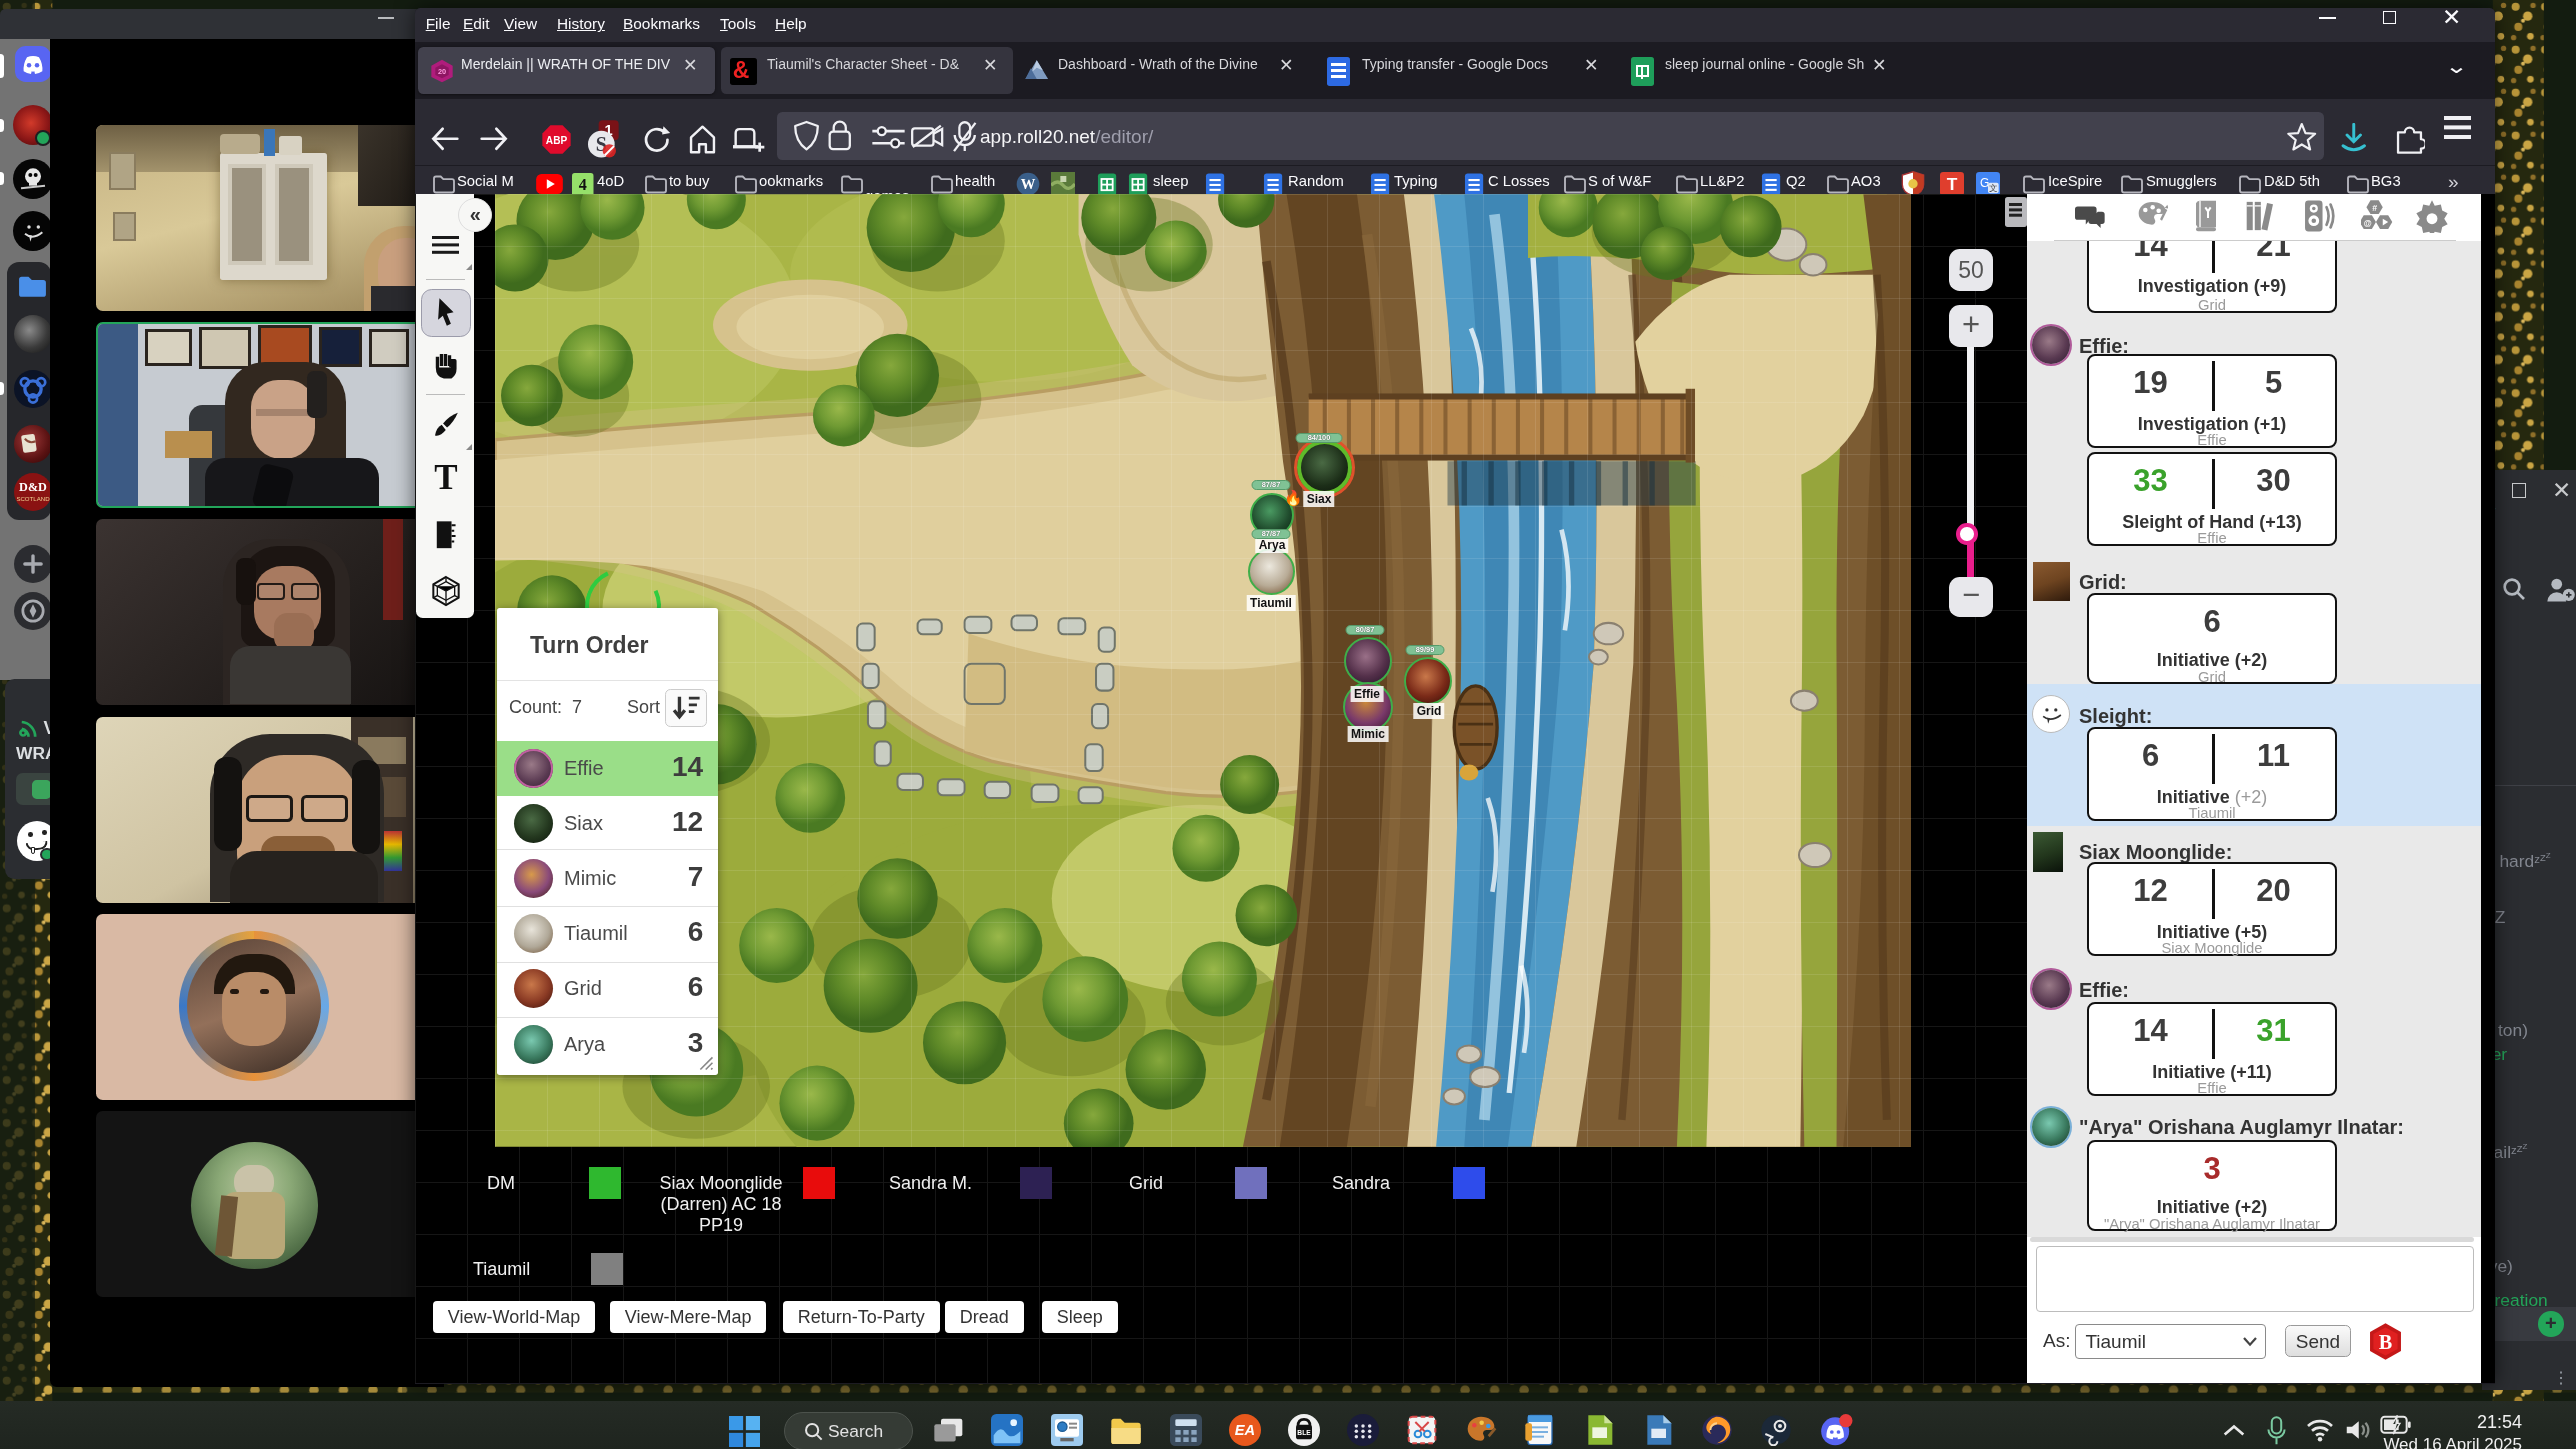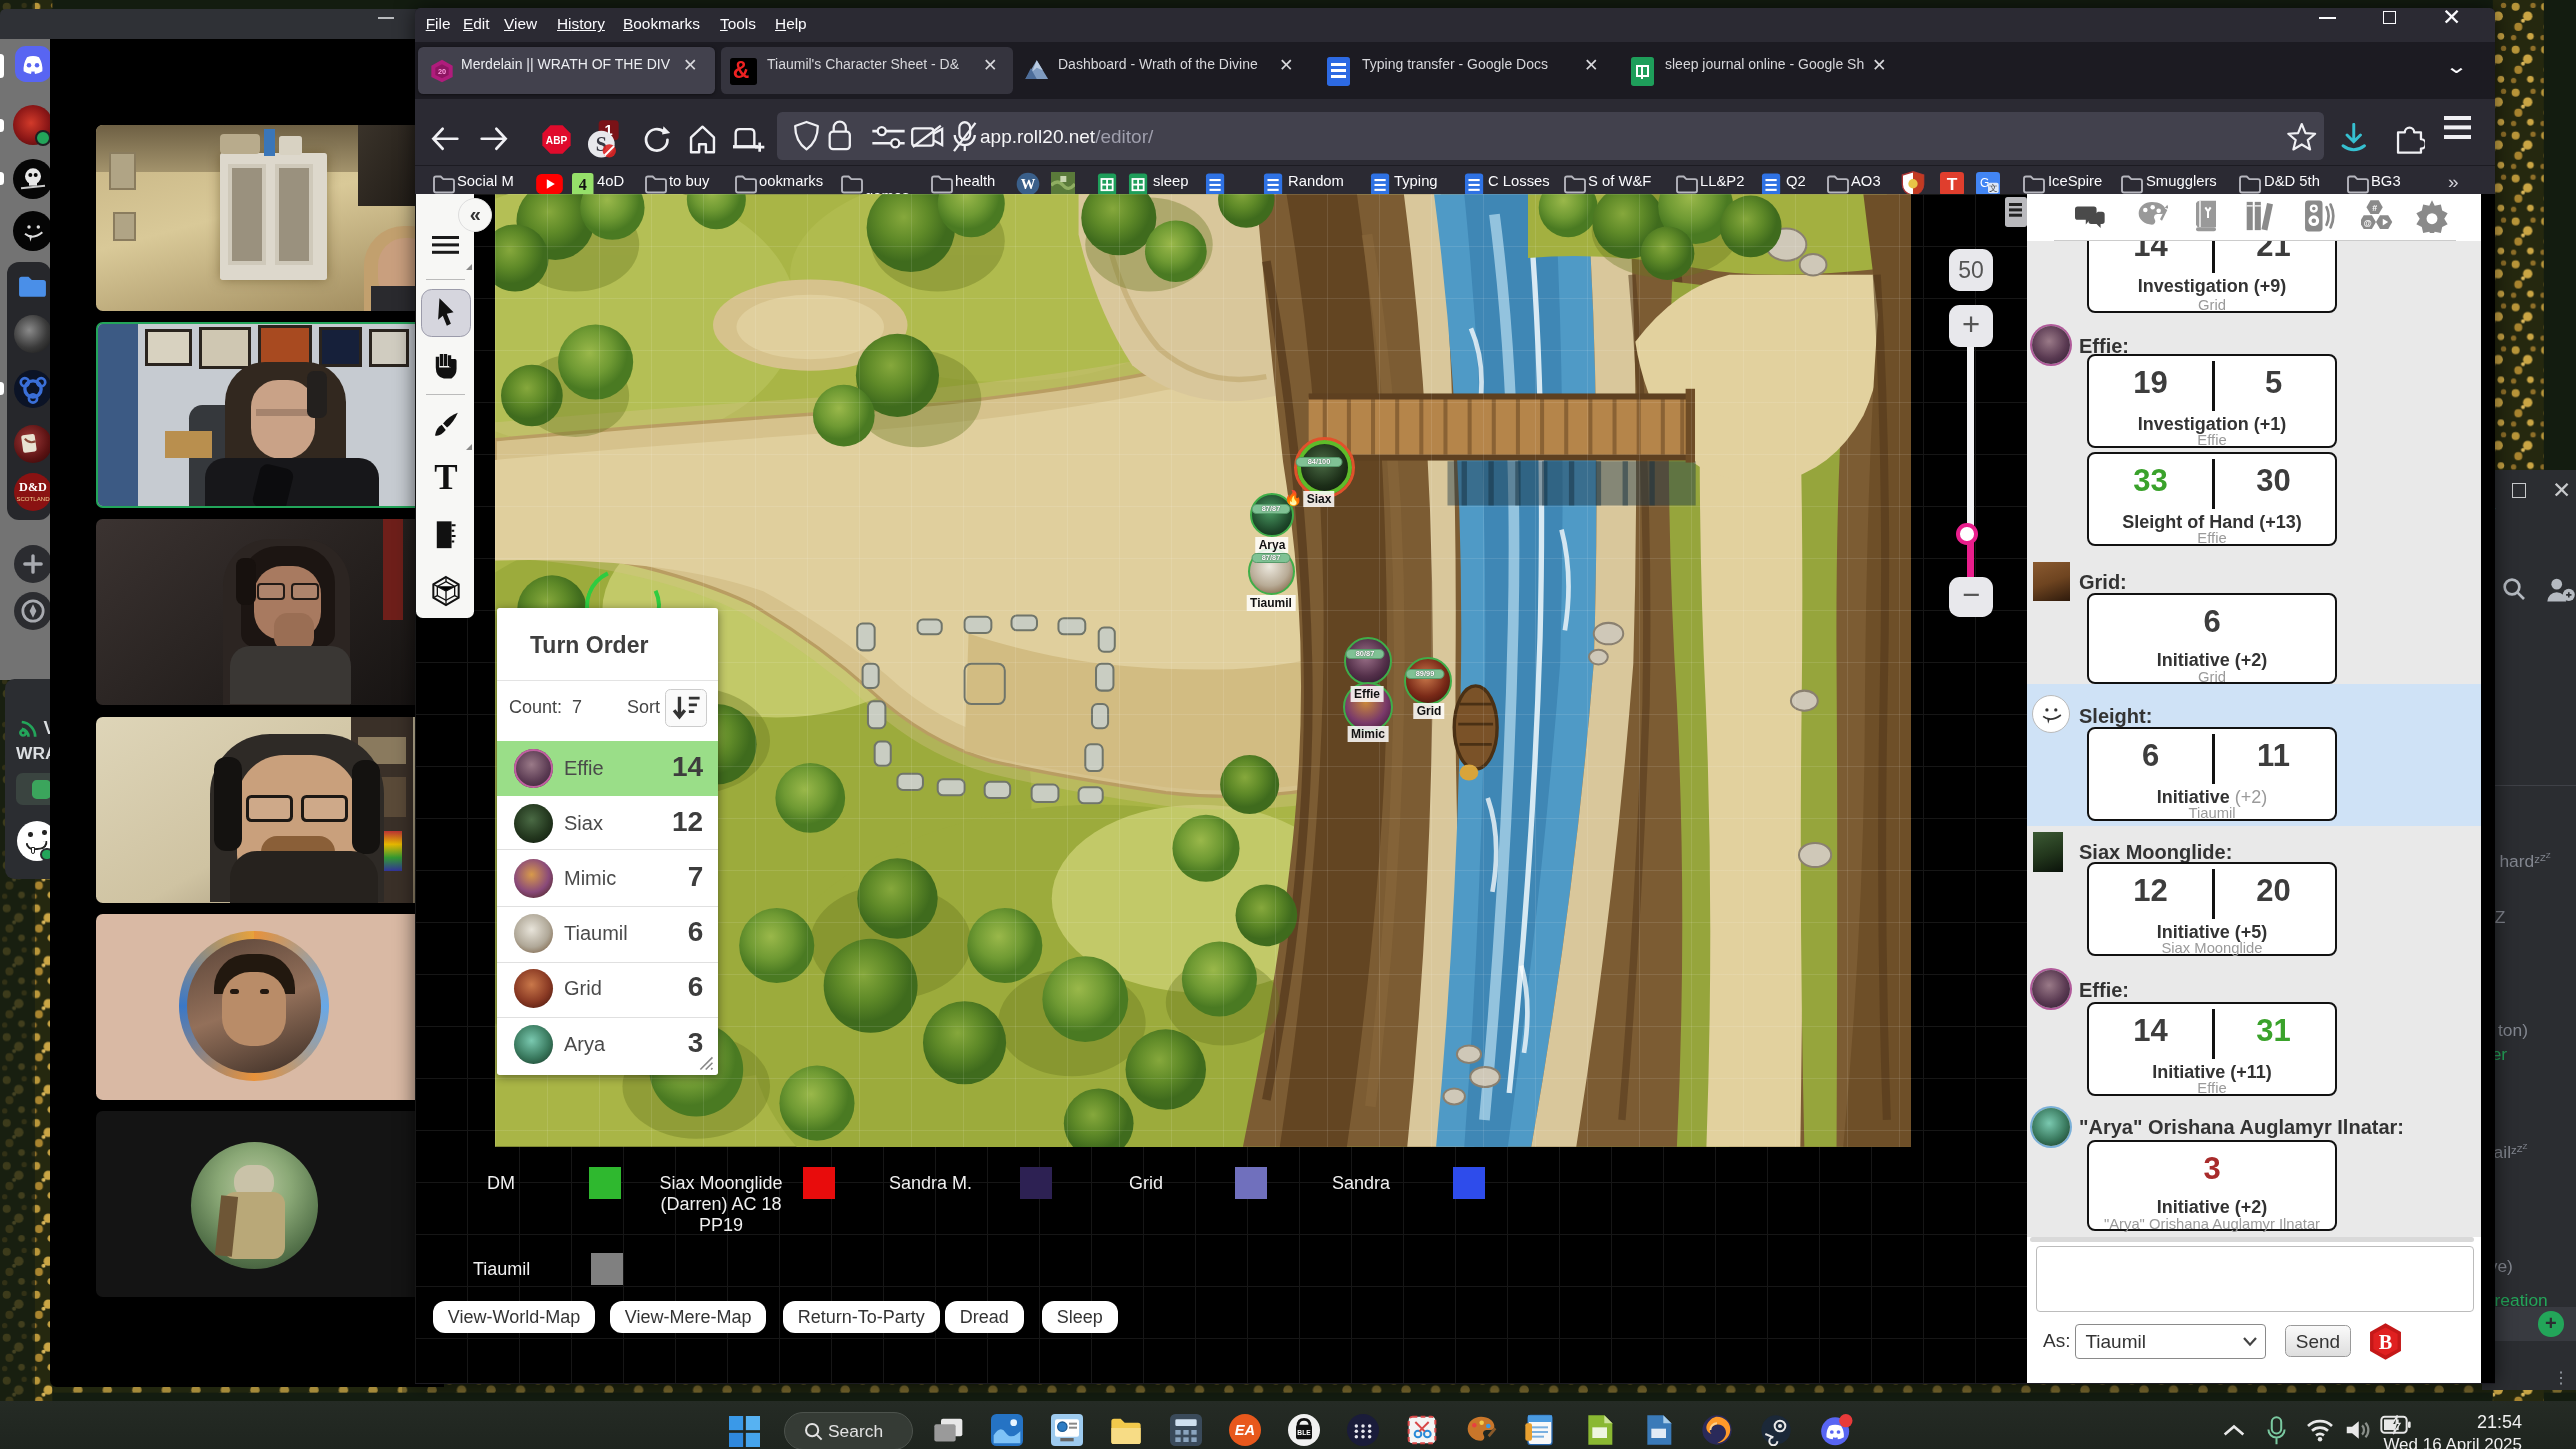--- a/index.html
+++ b/index.html
@@ -3,31 +3,31 @@
 <meta charset="utf-8">
 <style>
   * { margin:0; padding:0; box-sizing:border-box; }
   html,body { width:2576px; height:1449px; overflow:hidden; background:#10180d; font-family:"Liberation Sans", sans-serif; }
   .abs { position:absolute; }
   #screen { position:relative; width:2576px; height:1449px; }
   .to-row { position:absolute; left:0; width:221px; height:52px; }
   .to-av { position:absolute; left:17px; top:5.4px; width:39px; height:39px; border-radius:50%; }
   .to-nm { position:absolute; left:67px; top:13.4px; font-size:20px; color:#4a4a4a; }
   .to-num { position:absolute; right:14.8px; top:6.7px; font-size:28px; font-weight:bold; color:#3d3d3d; }
-  .mbtn { position:absolute; top:1107px; height:32px; background:#fff; border-radius:12px; color:#333; font-size:18px; line-height:32px; padding:0 14.8px; }
+  .mbtn { position:absolute; top:1107px; height:32px; background:#fff; border-radius:4px; color:#333; font-size:18px; line-height:32px; padding:0 14.8px; }
   .card { position:absolute; left:60px; width:250px; background:#fff; border:2.7px solid #111; border-radius:8px; }
   .crd-l, .crd-r { position:absolute; top:9.4px; width:50%; text-align:center; font-size:31px; font-weight:bold; color:#3d3d3d; }
   .crd-l { left:0; } .crd-r { right:0; }
   .crd-c { position:absolute; top:9.4px; width:100%; text-align:center; font-size:31px; font-weight:bold; color:#3d3d3d; }
   .crd-div { position:absolute; left:50%; top:5.4px; width:2.7px; height:50px; background:#111; }
   .crd-skill { position:absolute; top:58px; width:100%; text-align:center; font-size:18px; font-weight:bold; color:#333; }
   .crd-who { position:absolute; top:76px; width:100%; text-align:center; font-size:14.8px; color:#9a9a9a; }
   .chdr { position:absolute; font-size:20px; font-weight:bold; color:#333; }
   .tok-label { position:absolute; background:rgba(255,255,255,.85); color:#111; font-size:12px; font-weight:bold; padding:0 3.4px; line-height:16px; transform:translateX(-50%); z-index:6; }
-  .hp-pill { position:absolute; height:10px; border-radius:5.4px; background:#80c295; border:0.7px solid #569a6a; color:#fff; font-size:7.4px; font-weight:bold; text-align:center; line-height:8.7px; transform:translateX(-50%); z-index:7; text-shadow:0 0 1.3px #333;margin-top:24px; }
+  .hp-pill { position:absolute; height:10px; border-radius:5.4px; background:#80c295; border:0.7px solid #569a6a; color:#fff; font-size:7.4px; font-weight:bold; text-align:center; line-height:8.7px; transform:translateX(-50%); z-index:7; text-shadow:0 0 1.3px #333; }
 </style>
 </head>
 <body>
 <div id="screen">
 
 <div class="abs" id="wallpaper" style="left:0;top:0;width:2576px;height:1449px;background:#131c10;">
   <svg width="2576" height="1449" style="position:absolute;left:0;top:0" viewBox="0 0 3840 2160">
     <defs>
       <pattern id="goldvine" width="44" height="64" patternUnits="userSpaceOnUse">
         <rect width="44" height="64" fill="#25280f"></rect>

